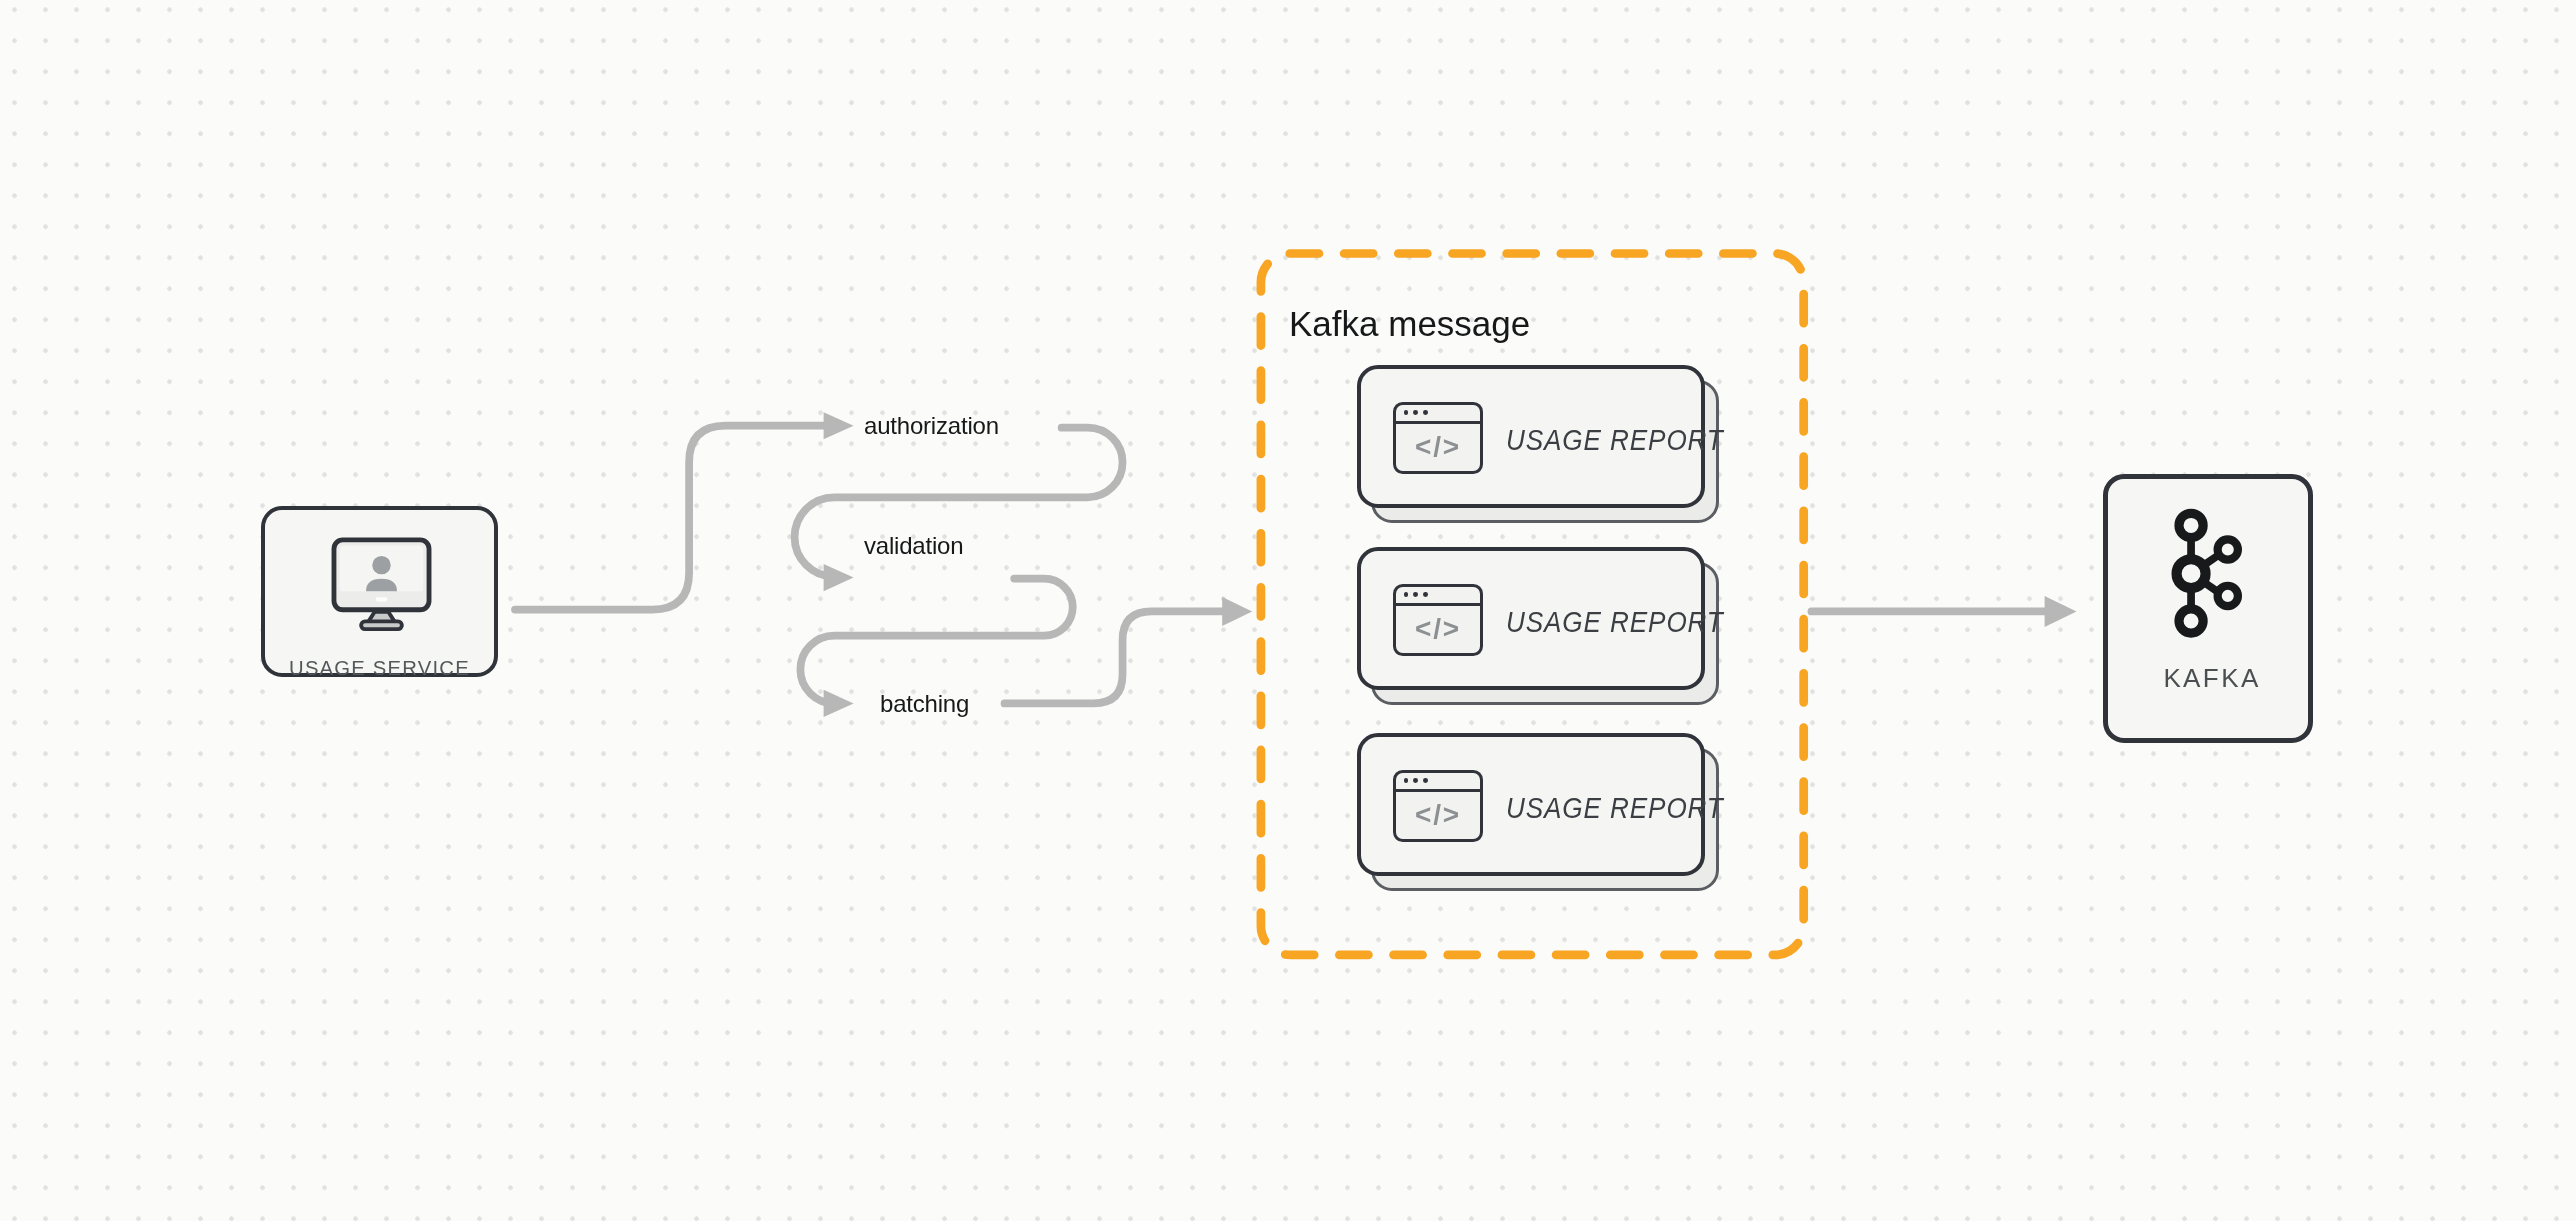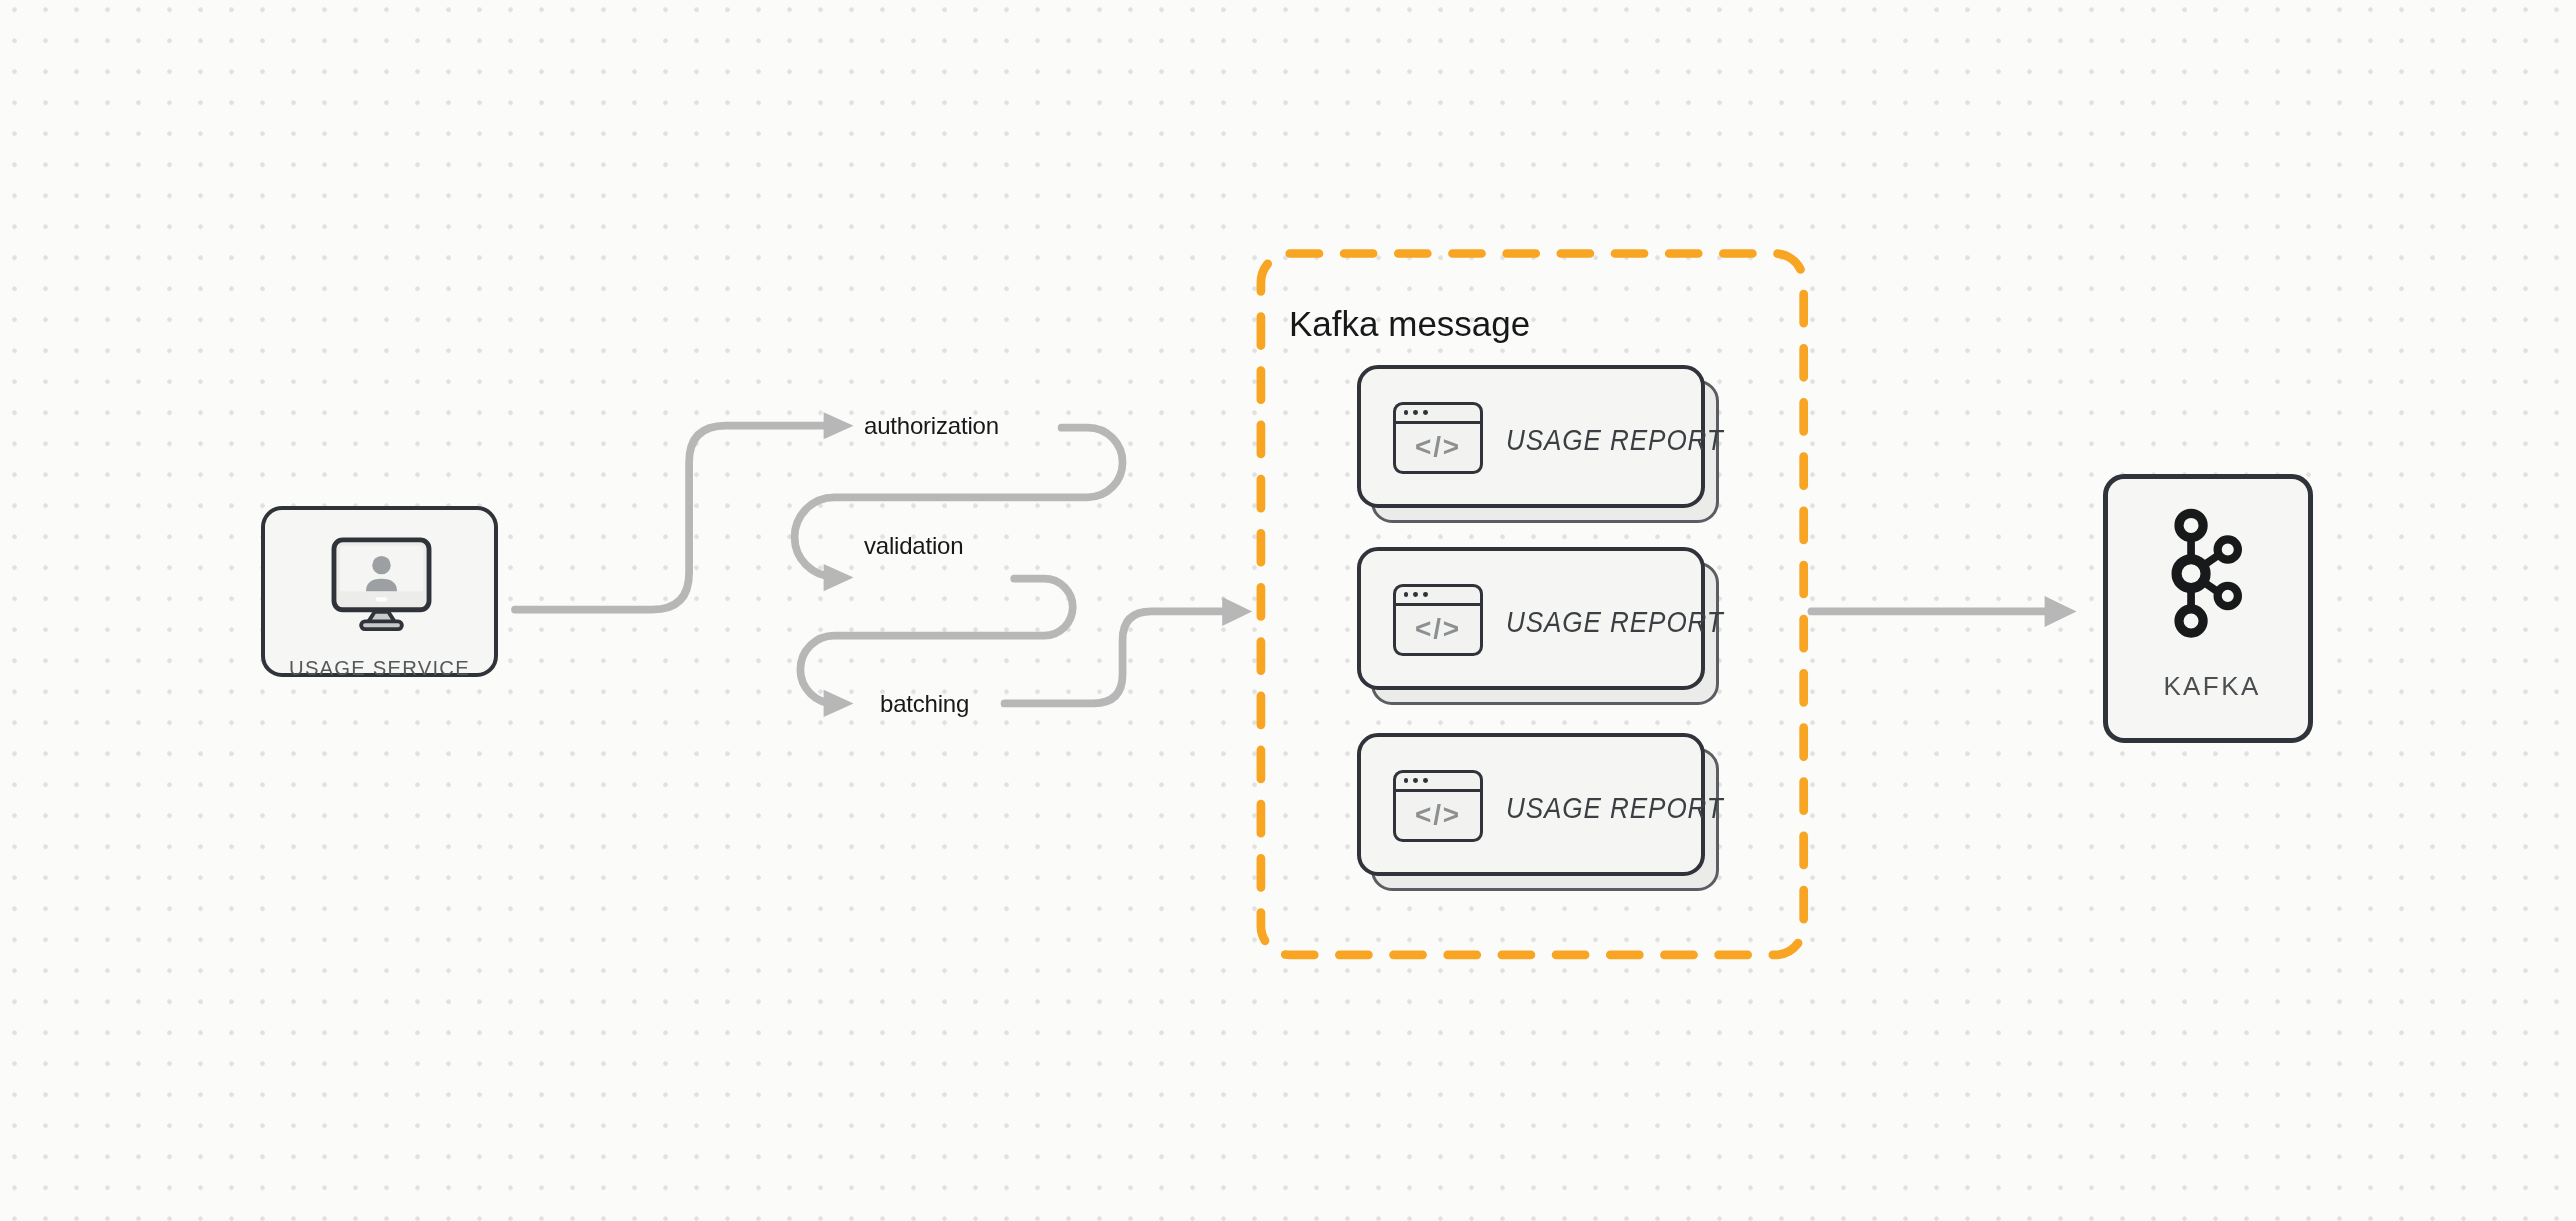--- a/index.html
+++ b/index.html
@@ -31,21 +31,21 @@
   }
 
   
   .usage-service{left:261px;top:506px;width:237px;height:171px;border-width:4.8px;}
   .usage-service .node-icon{position:absolute;left:66px;top:27px;width:101px;height:97px;}
   .usage-service .node-label{top:147px;font-size:20.3px;letter-spacing:1.2px;}
 
   
   .kafka-node{left:2103px;top:474px;width:210px;height:269px;border-width:5.8px;}
   .kafka-node .node-icon{position:absolute;left:0;top:0;width:198px;height:257px;}
-  .kafka-node .node-label{top:192px;font-size:26px;letter-spacing:2.4px;color:#4b4f52;padding-left:8px;}
+  .kafka-node .node-label{top:184px;font-size:26px;letter-spacing:2.4px;color:#4b4f52;padding-left:8px;}
 
   
   .step-label{
     position:absolute;left:864px;height:43px;line-height:43px;
     font-size:24px;font-weight:500;color:var(--step-text);letter-spacing:-0.2px;
   }
   .step-authorization{top:404px;}
   .step-validation{top:524px;text-align:center;}
   .step-batching{top:682px;margin-left:16px;}
 

